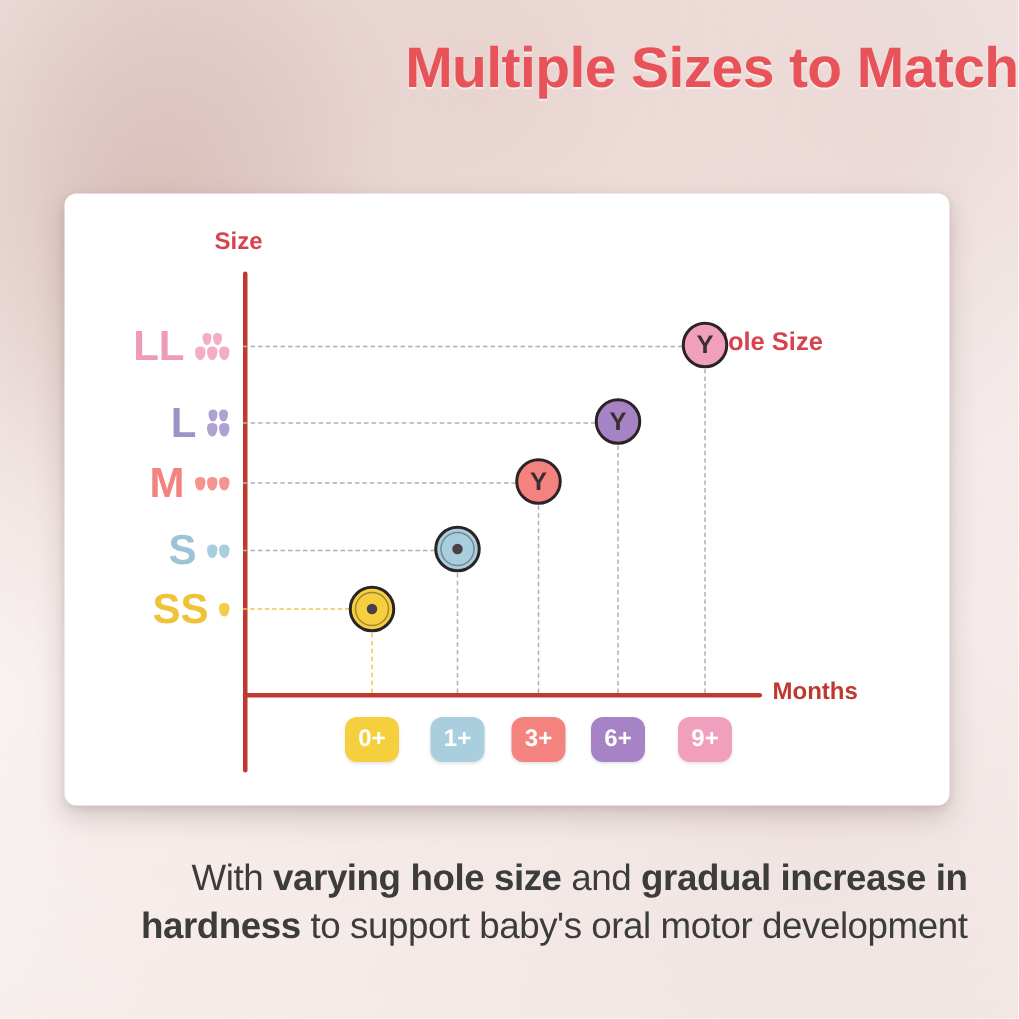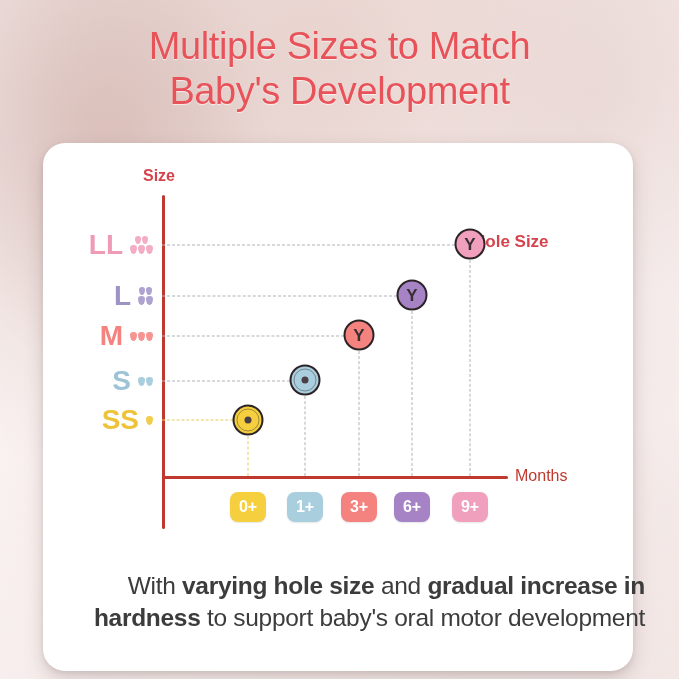--- a/index.html
+++ b/index.html
@@ -22,48 +22,48 @@
     filter:blur(0.4px);
   }
   #bg:after{
     content:"";position:absolute;left:-4%;top:-10%;width:46%;height:70%;
     background:radial-gradient(ellipse at 45% 45%, rgba(205,171,166,0.45) 0%, rgba(205,171,166,0) 62%);
     filter:blur(10px);
   }
   
   #heading{
     position:absolute;left:0;right:0;top:24px;
-    text-align:center;
+    text-align:right;
     color:#e8535a;
-    font-weight:normal;
+    font-weight:bold;
     font-size:38px;
     line-height:1.18;
     letter-spacing:-0.4px;
     text-shadow:0 1px 1px rgba(255,255,255,0.65);
   }
   #heading .hl{display:block;white-space:nowrap;}
   
   #card{
-    position:absolute;left:43px;top:143px;width:590px;height:528px;
+    position:absolute;left:43px;top:129px;width:590px;height:408px;
     background:#ffffff;
-    border-radius:22px;
+    border-radius:8px;
     box-shadow:0 8px 18px rgba(120,95,95,0.26), 0 2px 5px rgba(120,95,95,0.14);
   }
   
   #plot{position:absolute;inset:0;}
   .axis-line{position:absolute;background:#c0392f;}
   #y-axis{left:119px;top:52px;width:3px;height:334px;border-radius:2px;}
   #x-axis{left:119px;top:333px;width:346px;height:3px;border-radius:2px;}
   #y-axis-label{
     position:absolute;left:100px;top:24px;
     color:#d6434c;font-weight:bold;font-size:16px;
   }
   #x-axis-label{
     position:absolute;left:472px;top:324px;
-    color:#c0392f;font-weight:normal;font-size:16px;
+    color:#c0392f;font-weight:bold;font-size:16px;
   }
   #hole-size-label{
     position:absolute;left:430px;top:89px;
     color:#d6434c;font-weight:bold;font-size:17px;
   }
   .ycat-wrap{
     position:absolute;left:0;width:119px;
     display:flex;align-items:center;justify-content:flex-end;
     gap:7px;padding-right:9px;box-sizing:border-box;
     transform:translateY(-50%);
@@ -123,21 +123,20 @@
   }
   #footer b{font-weight:bold;}
 </style>
 </head>
 <body>
 
 <div id="bg"></div>
 
 <div id="heading">
   <span class="hl">Multiple Sizes to Match</span>
-  <span class="hl">Baby's Development</span>
 </div>
 
 <div id="card">
   <div id="plot">
 
     <div class="axis-line" id="y-axis"></div>
     <div class="axis-line" id="x-axis"></div>
 
     <div id="y-axis-label">Size</div>
     <div id="x-axis-label">Months</div>

